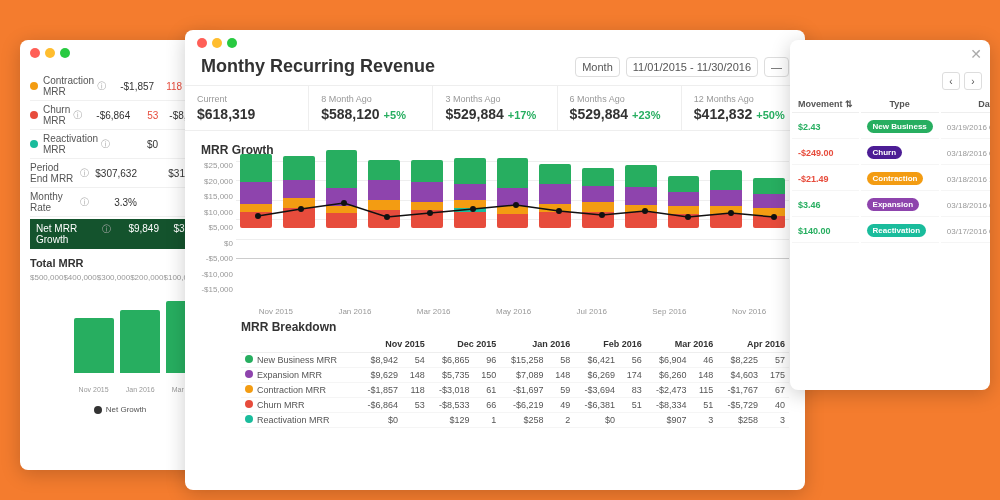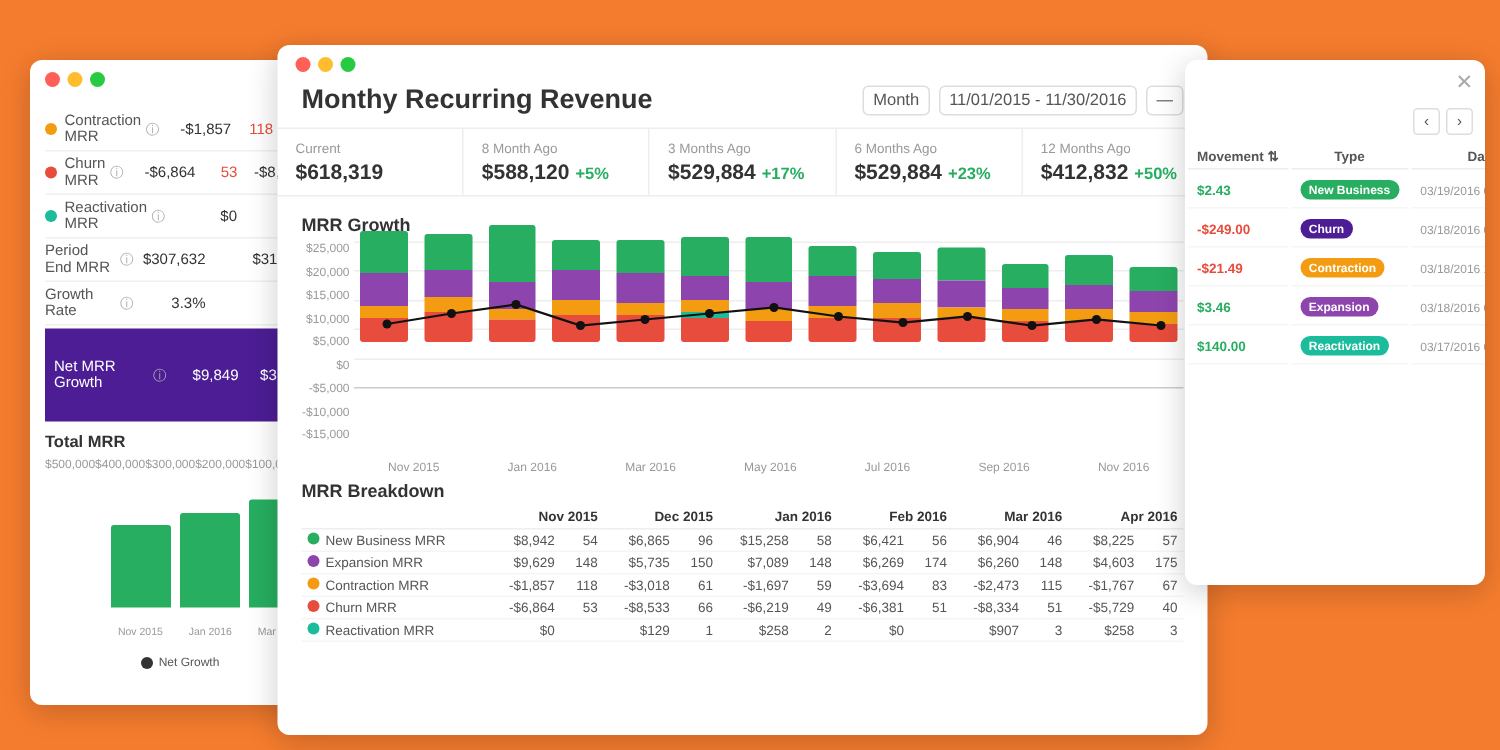--- a/index.html
+++ b/index.html
@@ -48,25 +48,25 @@
       border-bottom: 1px solid #f0f0f0;
       font-size: 10px;
     }
     .metric-dot { width: 8px; height: 8px; border-radius: 50%; margin-right: 5px; flex-shrink: 0; }
     .metric-label { flex: 1; color: #555; font-size: 10px; }
     .metric-info { color: #aaa; margin: 0 3px; font-size: 9px; }
     .metric-val { color: #333; font-size: 10px; min-width: 45px; text-align: right; }
     .metric-change { font-size: 10px; min-width: 28px; text-align: right; }
     .change-red { color: #e74c3c; }
     .net-mrr-row {
-      background: #4c1d95;
+      background: #14532d;
       color: #fff;
-      padding: 20px 6px;
-      display: flex;
-      align-items: center;
+      padding: 4px 6px;
+      display: flex;
+      align-items: flex-start;
       font-size: 10px;
       margin-top: 2px;
     }
     .net-mrr-label { flex: 1; }
     .net-mrr-val { font-size: 10px; min-width: 45px; text-align: right; }
     .section-title { font-size: 11px; font-weight: 600; color: #333; margin: 8px 0 4px; }
     .total-mrr-chart {
       width: 100%;
       height: 120px;
       position: relative;
@@ -236,21 +236,21 @@
       right: 0;
       border-top: 1px solid #eee;
     }
     .zero-line {
       position: absolute;
       left: 35px;
       right: 0;
       border-top: 1px solid #ccc;
     }
     
-    .breakdown-section { padding: 0 16px; }
+    .breakdown-section { padding: 0 16px; margin-left: 40px; }
     .breakdown-table { width: 100%; border-collapse: collapse; font-size: 9px; }
     .breakdown-table th {
       text-align: right;
       color: #333;
       font-weight: 600;
       padding: 3px 4px;
       border-bottom: 1px solid #eee;
     }
     .breakdown-table th:first-child { text-align: left; }
     .breakdown-table td {
@@ -378,21 +378,21 @@
 
       <div class="metric-row">
         <span class="metric-label">Period End MRR</span>
         <span class="metric-info">ⓘ</span>
         <span class="metric-val">$307,632</span>
         <span class="metric-change"></span>
         <span class="metric-val">$310,810</span>
       </div>
 
       <div class="metric-row">
-        <span class="metric-label">Growth Rate</span>
+        <span class="metric-label">Monthy Rate</span>
         <span class="metric-info">ⓘ</span>
         <span class="metric-val">3.3%</span>
         <span class="metric-change"></span>
         <span class="metric-val">1.0%</span>
       </div>
 
       <div class="net-mrr-row">
         <span class="net-mrr-label">Net MRR Growth</span>
         <span style="color:#aaa;font-size:9px;margin:0 3px">ⓘ</span>
         <span class="net-mrr-val">$9,849</span>

